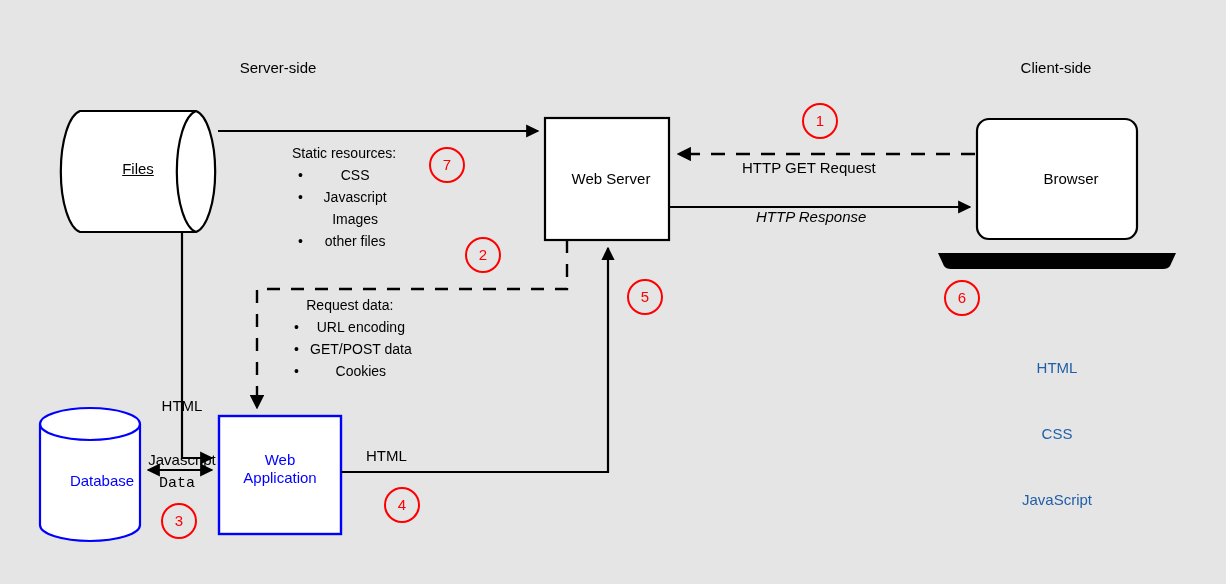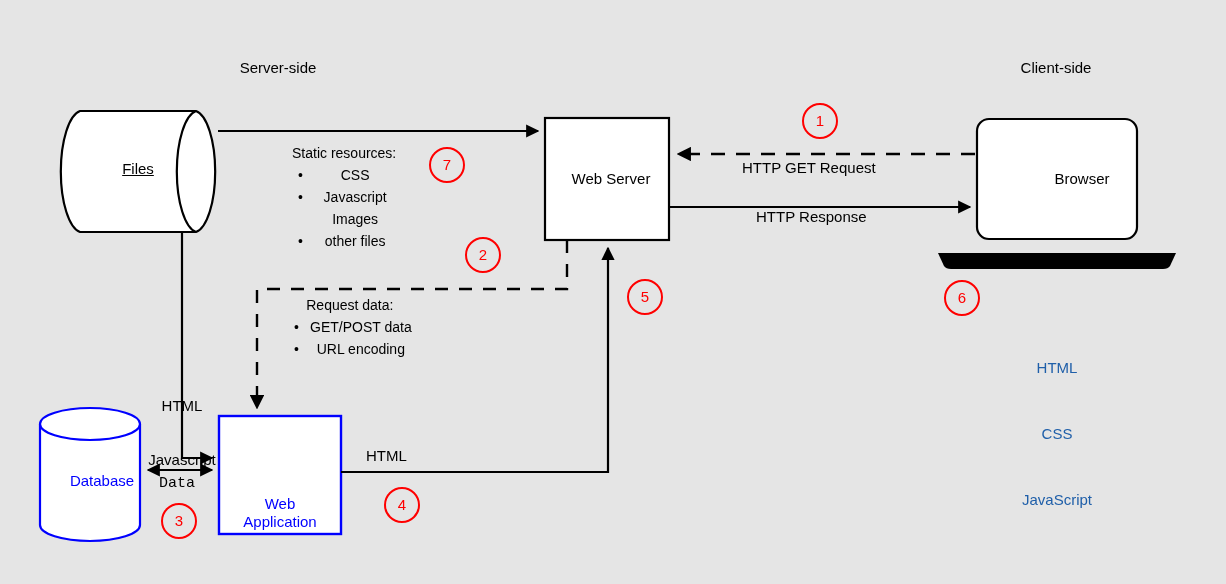--- a/index.html
+++ b/index.html
@@ -76,55 +76,56 @@
     <path d="M 669 207 L 970 207" fill="none" stroke="#000" stroke-width="2.2" marker-end="url(#arrow-solid)"></path>
   </svg>
 
   <div class="hdr" style="left:198px;top:59px;width:160px;">Server-side</div>
   <div class="hdr" style="left:976px;top:59px;width:160px;">Client-side</div>
 
   <div class="node-txt" style="left:78px;top:160px;width:120px;text-decoration:underline;">Files</div>
 
   <div class="node-txt blue-txt" style="left:42px;top:472px;width:120px;">Database</div>
 
-  <div class="node-txt blue-txt" style="left:219px;top:451px;width:122px;margin-top:44px;">
+  <div class="node-txt blue-txt" style="left:219px;top:451px;width:122px;">
     <div>Web</div>
     <div>Application</div>
   </div>
 
   <div class="node-txt" style="left:545px;top:170px;width:132px;">Web Server</div>
 
-  <div class="node-txt" style="left:977px;top:170px;width:188px;padding-left:11px;">Browser</div>
+  <div class="node-txt" style="left:977px;top:170px;width:188px;">Browser</div>
 
   <div class="bullets" style="left:292px;top:142px;">
     <div>Static resources:</div>
     <div class="b dot">CSS</div>
     <div class="b dot">Javascript</div>
     <div class="b">Images</div>
     <div class="b dot">other files</div>
   </div>
 
   <div class="bullets" style="left:288px;top:294px;">
     <div>Request data:</div>
+    <div class="b dot">URL encoding</div>
     <div class="b dot">GET/POST data</div>
-    <div class="b dot">URL encoding</div>
+    <div class="b dot">Cookies</div>
   </div>
 
   <div class="lbl lbl-center" style="left:130px;top:361px;width:104px;">
     <div>HTML</div>
     <div>Javascript</div>
   </div>
 
   <div class="lbl" style="left:159px;top:475px;font-family:Liberation Mono, monospace;">Data</div>
 
   <div class="lbl" style="left:366px;top:447px;">HTML</div>
 
   <div class="lbl" style="left:742px;top:159px;">HTTP GET Request</div>
 
-  <div class="lbl" style="left:756px;top:208px;">HTTP Response</div>
+  <div class="lbl" style="left:756px;top:208px;font-style:italic;">HTTP Response</div>
 
   <div class="lbl lbl-center navy-txt" style="left:986px;top:313px;width:142px;line-height:22px;">
     <div>HTML</div>
     <div>CSS</div>
     <div>JavaScript</div>
   </div>
 
   <div class="circnum" style="left:802px;top:103px;">1</div>
   <div class="circnum" style="left:465px;top:237px;">2</div>
   <div class="circnum" style="left:161px;top:503px;">3</div>

